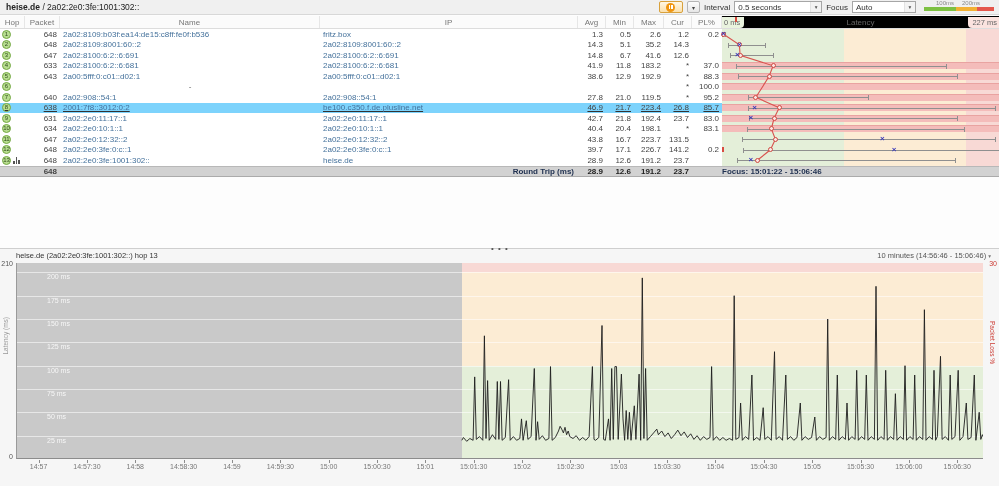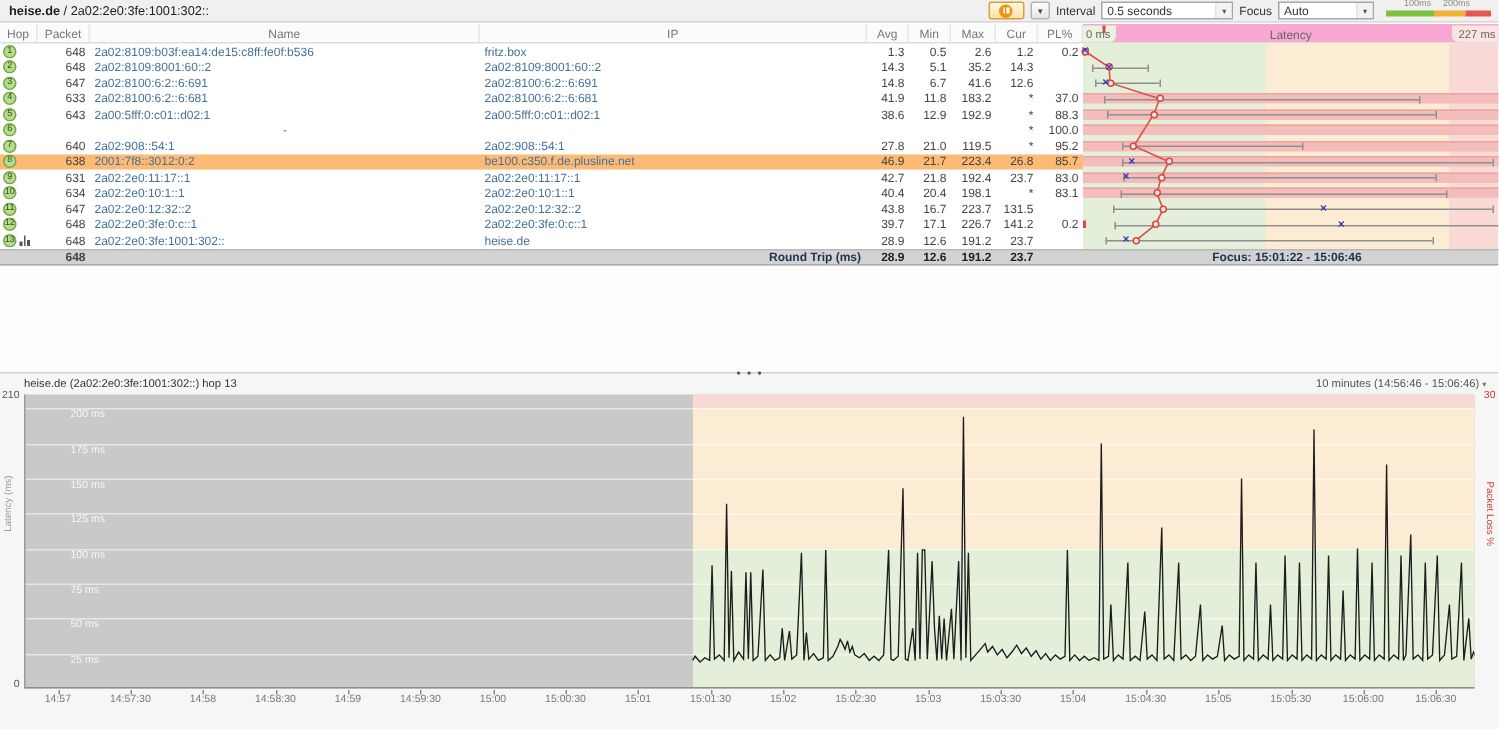--- a/index.html
+++ b/index.html
@@ -54,47 +54,47 @@
   .trow {
     display:grid;
     grid-template-columns:25px 35px 260px 258px 28px 28px 30px 28px 30px 277px;
     height:10.5px; align-items:center;
   }
   .thead { height:13px; color:#777; background:#fbfbfb; border-bottom:1px solid #ddd; }
   .thead .hcell {
     height:100%; display:flex; align-items:center; justify-content:center;
     border-right:1px solid #e6e6e6; font-size:8px;
   }
-  .lat-head { height:100%; position:relative; display:flex; align-items:flex-end; background:#f9a8d4; }
+  .lat-head { height:100%; position:relative; display:flex; align-items:center; background:#000000; }
   .chip-green { background:#e9f3de; color:#666; padding:1px 4px 1px 2px; font-size:7.5px; border-radius:0 0 4px 0; }
   .chip-red   { background:#fbe3df; color:#666; padding:1px 2px 1px 4px; font-size:7.5px; margin-left:auto; border-radius:0 0 0 4px; }
   .lat-title  { position:absolute; left:0; right:0; text-align:center; color:#666; }
   .scale-marker { position:absolute; left:13px; top:1px; width:2px; height:5px; background:#d84b40; }
   .cell { white-space:nowrap; overflow:hidden; }
   .c-count { text-align:right; padding-right:3px; color:#444; }
   .c-ip, .c-name { color:#44719b; padding-left:3px; }
   .c-ip.dash { text-align:center; padding-left:0; color:#666; }
   .c-num { text-align:right; padding-right:3px; color:#444; }
   .hop-cell { display:flex; align-items:center; gap:2px; padding-left:2px; }
   .hop-badge {
     width:9px; height:9px; border-radius:50%; flex:0 0 9px;
     background:#b7dc8f; border:1px solid #74a843; color:#2f4d1b;
     font-size:6px; line-height:7px; text-align:center;
   }
   .graph-icon { display:flex; align-items:flex-end; gap:1px; height:7px; }
   .graph-icon i { display:block; width:1.5px; background:#555; }
   .graph-icon i:nth-child(1){height:3px;} .graph-icon i:nth-child(2){height:7px;} .graph-icon i:nth-child(3){height:4px;}
-  .hoprow.selected { background:#fdba74; }
+  .hoprow.selected { background:#7dd3fc;text-decoration:underline; }
   .tsummary {
     height:11px; background:#d2d2d2; border-top:1px solid #b8b8b8; border-bottom:1px solid #ababab;
     font-weight:bold;
   }
   .tsummary .c-label { text-align:right; padding-right:4px; color:#1f3050; }
   .tsummary .c-num { color:#222; }
-  .tsummary .c-focus { text-align:center; padding-right:5px; color:#1f3050; font-size:8px; }
+  .tsummary .c-focus { text-align:left; padding-right:5px; color:#1f3050; font-size:8px; }
   
   .overlay { position:absolute; left:722px; top:13px; width:277px; height:136.5px; pointer-events:none; }
   .zone { position:absolute; top:0; height:100%; }
   .loss-band { position:absolute; height:7px; left:0; right:0; background:#f4bcba; border-top:1px solid #e9a3a1; }
   .loss-tick { position:absolute; left:0; width:2px; height:5px; background:#d84b40; }
   .whisker { position:absolute; height:1px; background:#8f8f8f; }
   .wcap { position:absolute; width:1px; height:5px; background:#8f8f8f; }
   .avgdot {
     position:absolute; width:5px; height:5px; border-radius:50%;
     border:1px solid #ce4a42; background:#fbe4e2;

